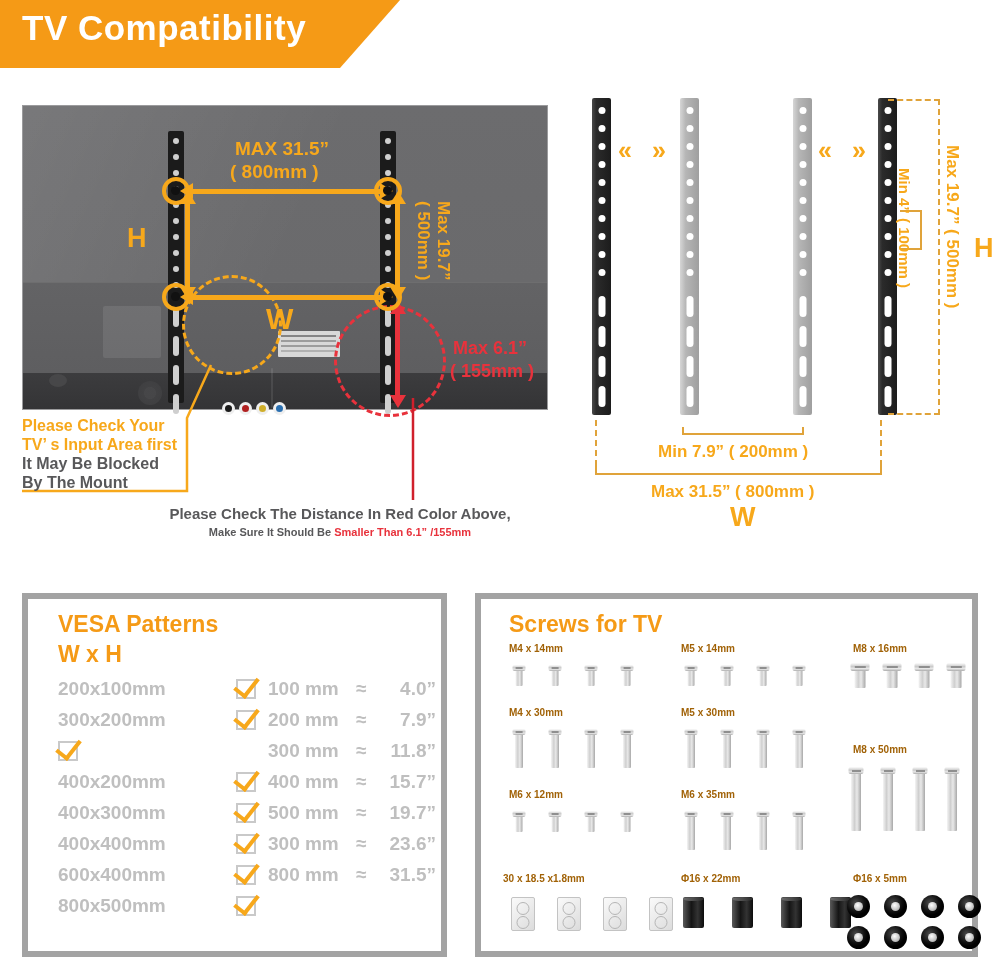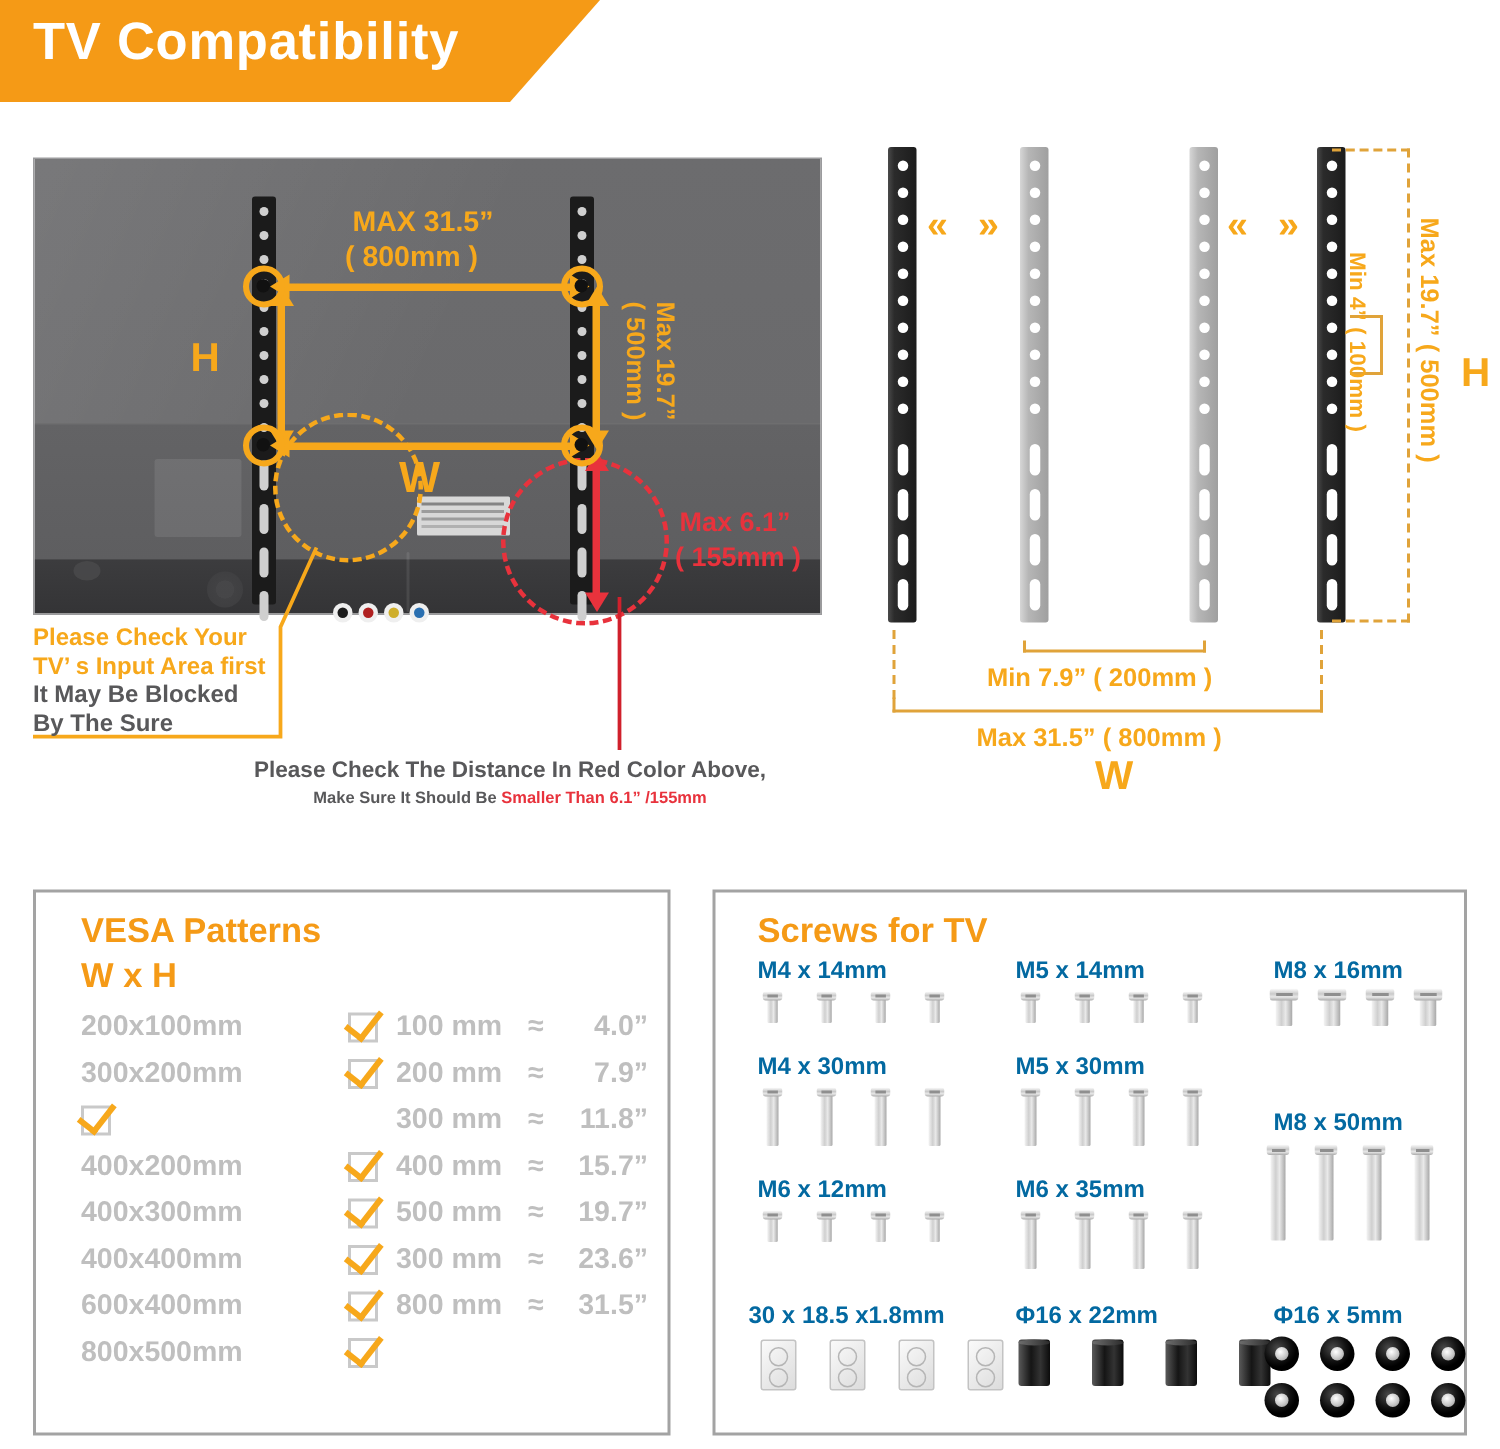--- a/index.html
+++ b/index.html
@@ -76,38 +76,38 @@
   .bracket .bs{position:absolute;left:50%;transform:translateX(-50%);width:7px;height:21px;
       border-radius:4px;background:#fff;}
   .chev{position:absolute;color:#F7A81B;font-size:25px;font-weight:bold;line-height:1;}
   .gline{position:absolute;background:#E0A33A;}
   .gline-v{width:2px;}
   .gline-h{height:2px;}
   .dashline-v{position:absolute;width:0;border-left:2px dashed #E0A33A;}
   .dashline-h{position:absolute;height:0;border-top:2px dashed #E0A33A;}
 
   
-  .panel{position:absolute;border:2px solid #a3a3a3;background:#fff;box-sizing:border-box;}
+  .panel{position:absolute;border:6px solid #a3a3a3;background:#fff;box-sizing:border-box;}
   #vesa-panel{left:22px;top:593px;width:425px;height:364px;}
   #screws-panel{left:475px;top:593px;width:503px;height:364px;}
   .panel-title{position:absolute;color:#F59A16;font-weight:bold;font-size:22px;white-space:nowrap;}
 
   .vesa-row{display:flex;align-items:center;height:31px;}
   .vesa-name{color:#BFBFBF;font-weight:bold;font-size:19px;width:178px;}
   .vesa-check{position:relative;width:20px;height:20px;border:2px solid #C9C9C9;box-sizing:border-box;}
   .vesa-check:after{content:"";position:absolute;left:1px;top:-8px;width:11px;height:20px;
       border-right:4px solid #F7A81B;border-bottom:4px solid #F7A81B;
       transform:rotate(38deg);}
   .conv-row{color:#BFBFBF;font-weight:bold;font-size:19px;height:31px;white-space:nowrap;
       display:flex;align-items:center;}
   .conv-mm{display:inline-block;width:88px;}
   .conv-ap{display:inline-block;width:24px;}
   .conv-in{display:inline-block;width:56px;text-align:right;}
 
-  .screw-group-label{color:#0369a1;font-weight:bold;font-size:16px;white-space:nowrap;position:absolute;}
+  .screw-group-label{color:#a16207;font-weight:bold;font-size:10px;white-space:nowrap;position:absolute;}
   .screw-set{position:absolute;display:flex;align-items:flex-start;}
 
   
   .screw{position:relative;}
   .screw .head{position:absolute;left:50%;transform:translateX(-50%);top:0;border-radius:2px;
       background:linear-gradient(180deg,#fdfdfd,#c9c9c9 45%,#e8e8e8 70%,#ababab);}
   .screw .head:after{content:"";position:absolute;left:50%;top:50%;transform:translate(-50%,-50%);
       width:60%;height:2px;background:#8f8f8f;}
   .screw .shaft{position:absolute;left:50%;transform:translateX(-50%);
       background:linear-gradient(90deg,#f4f4f4,#cfcfcf 35%,#e9e9e9 60%,#a8a8a8);border-radius:1px;}
@@ -243,21 +243,21 @@
 
 <svg style="position:absolute;left:0;top:0;width:1000px;height:966px;pointer-events:none;">
   <polyline points="211,365 187,418 187,491 22,491" fill="none" stroke="#F7A81B" stroke-width="2.5"></polyline>
   <line x1="413" y1="398" x2="413" y2="500" stroke="#D0202C" stroke-width="2.5"></line>
 </svg>
 
 <div class="note-box" style="left:22px;top:416px;">
   <div class="lbl-or" style="position:relative;font-size:16px;line-height:19px;">Please Check Your</div>
   <div class="lbl-or" style="position:relative;font-size:16px;line-height:19px;">TV’ s Input Area first</div>
   <div class="lbl-gy" style="position:relative;font-size:16px;line-height:19px;">It May Be Blocked</div>
-  <div class="lbl-gy" style="position:relative;font-size:16px;line-height:19px;">By The Sure</div>
+  <div class="lbl-gy" style="position:relative;font-size:16px;line-height:19px;">By The Mount</div>
 </div>
 
 <div class="note-box" style="left:125px;top:504px;width:430px;text-align:center;">
   <div class="lbl-gy" style="position:relative;font-size:15px;line-height:19px;">Please Check The Distance In Red Color Above,</div>
   <div style="font-size:11px;line-height:19px;white-space:nowrap;">
     <span class="lbl-gy" style="position:relative;">Make Sure It Should Be </span><span class="lbl-rd" style="position:relative;">Smaller Than 6.1”  /155mm</span>
   </div>
 </div>
 
 <div id="bracket-figure">

